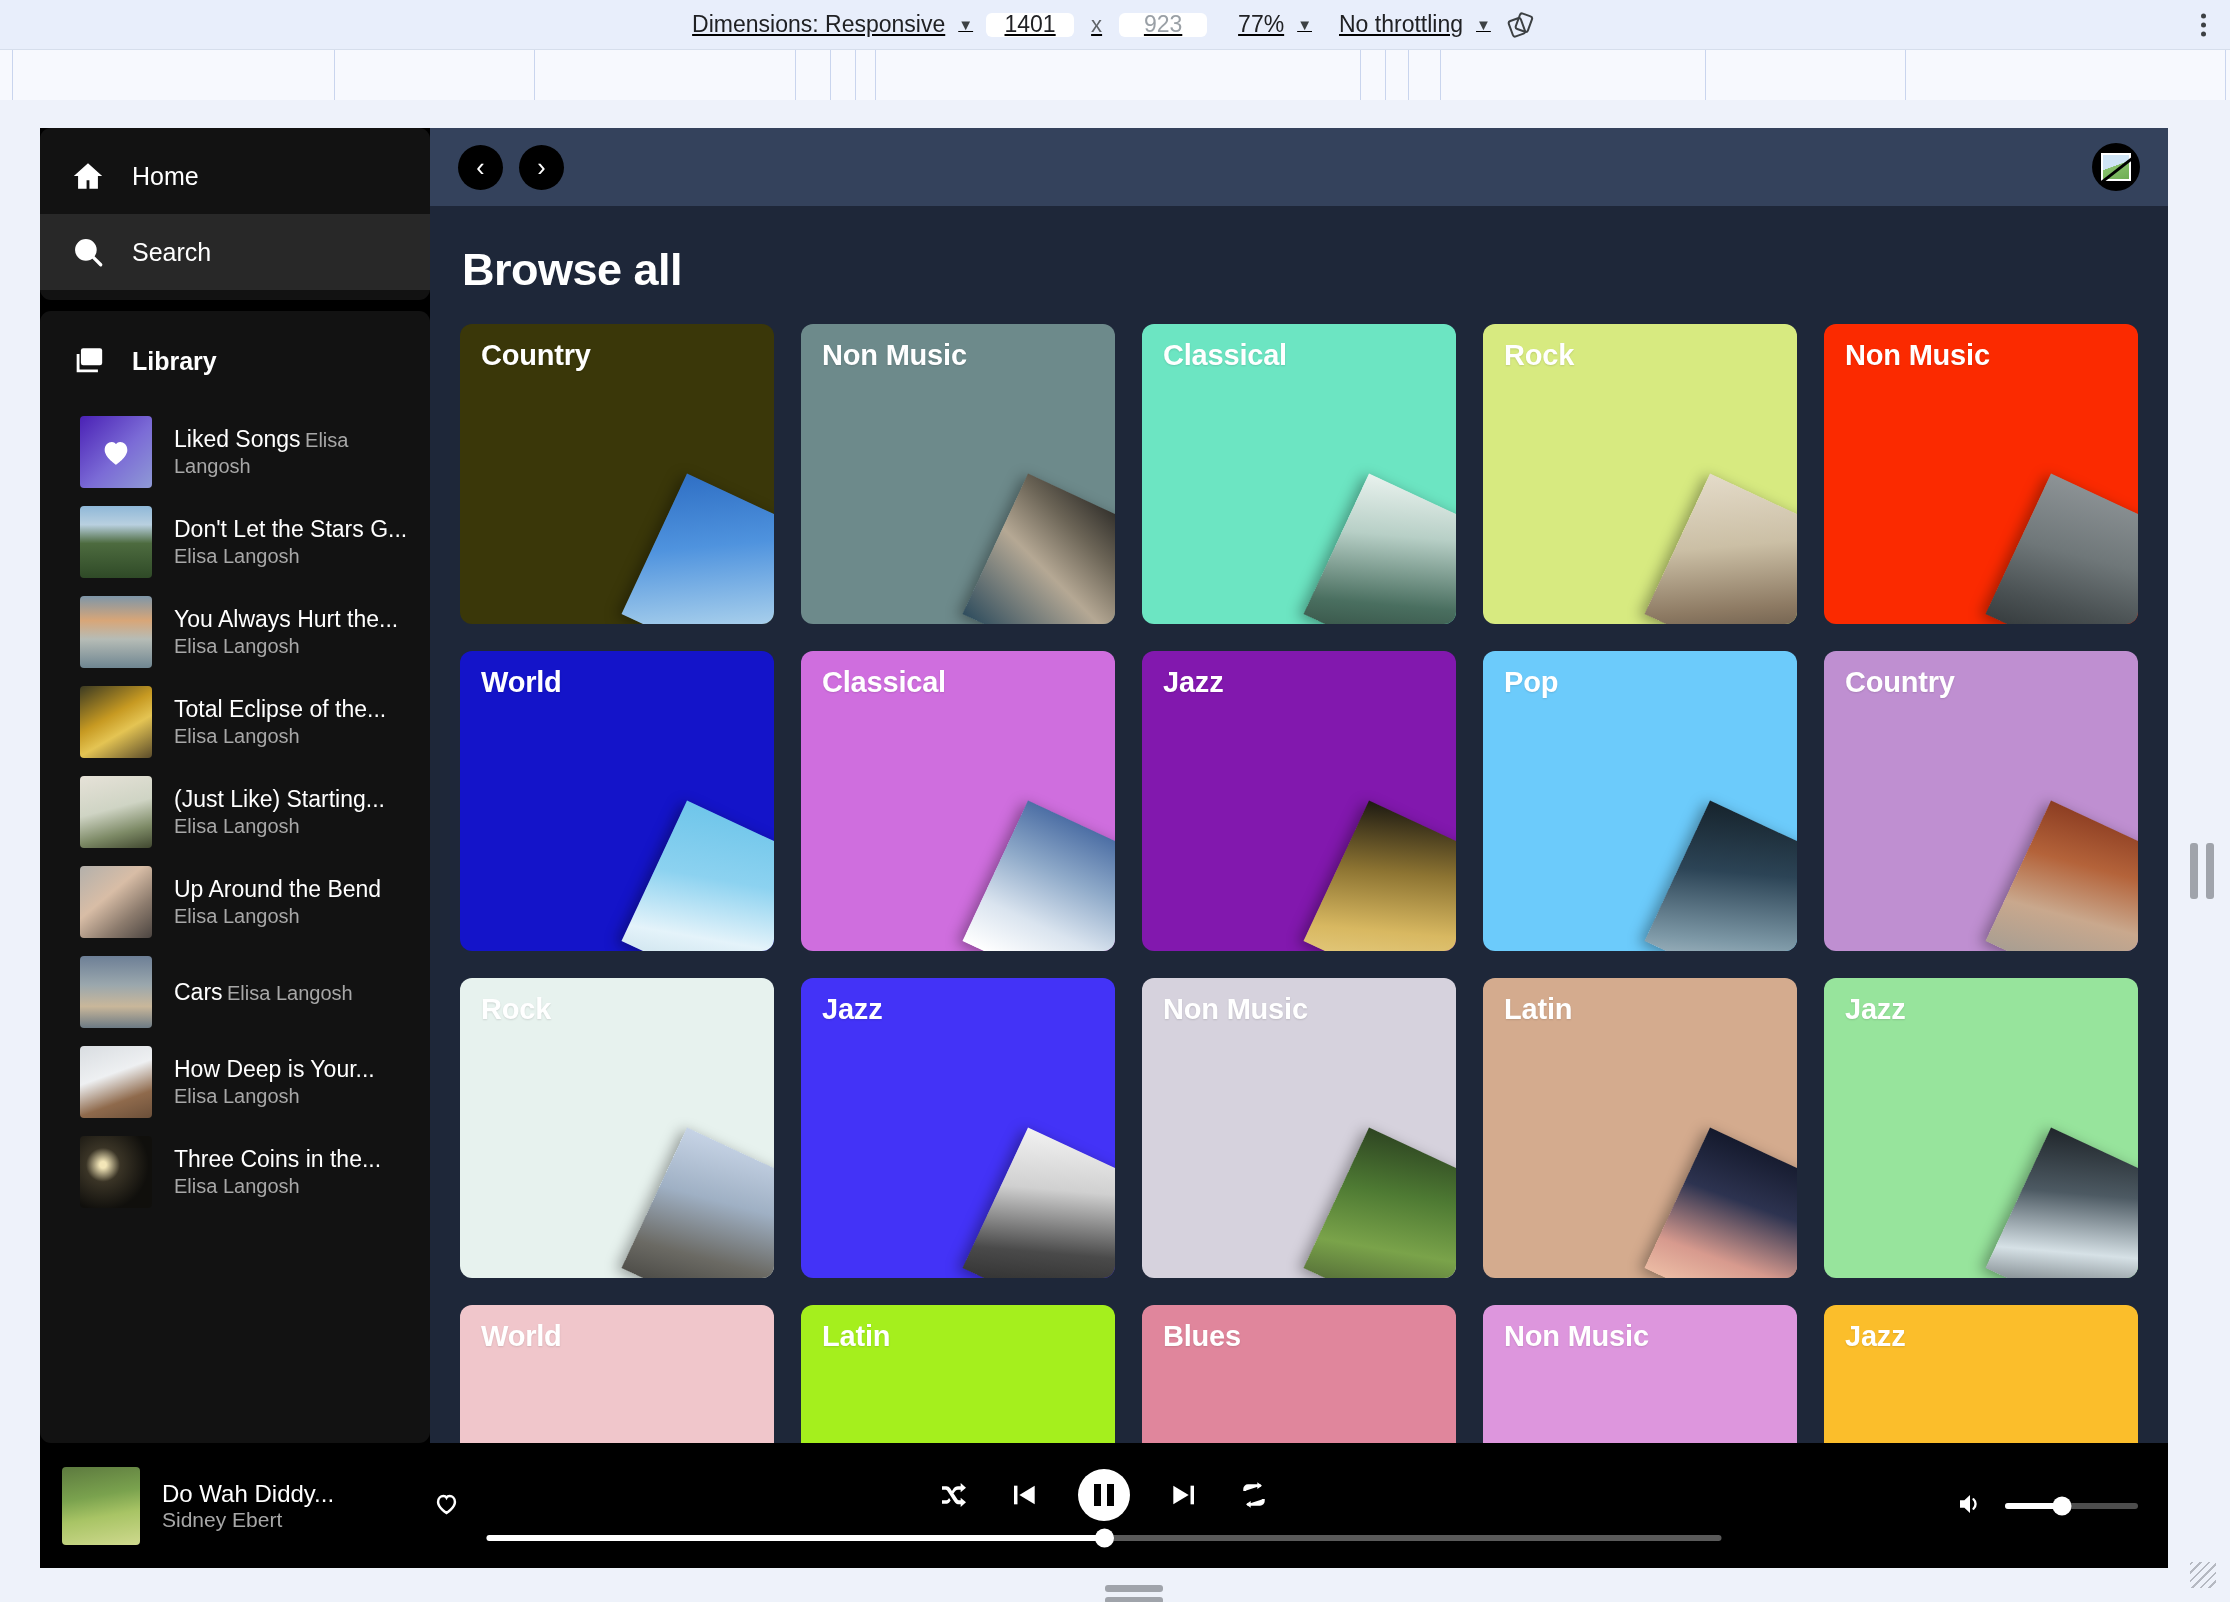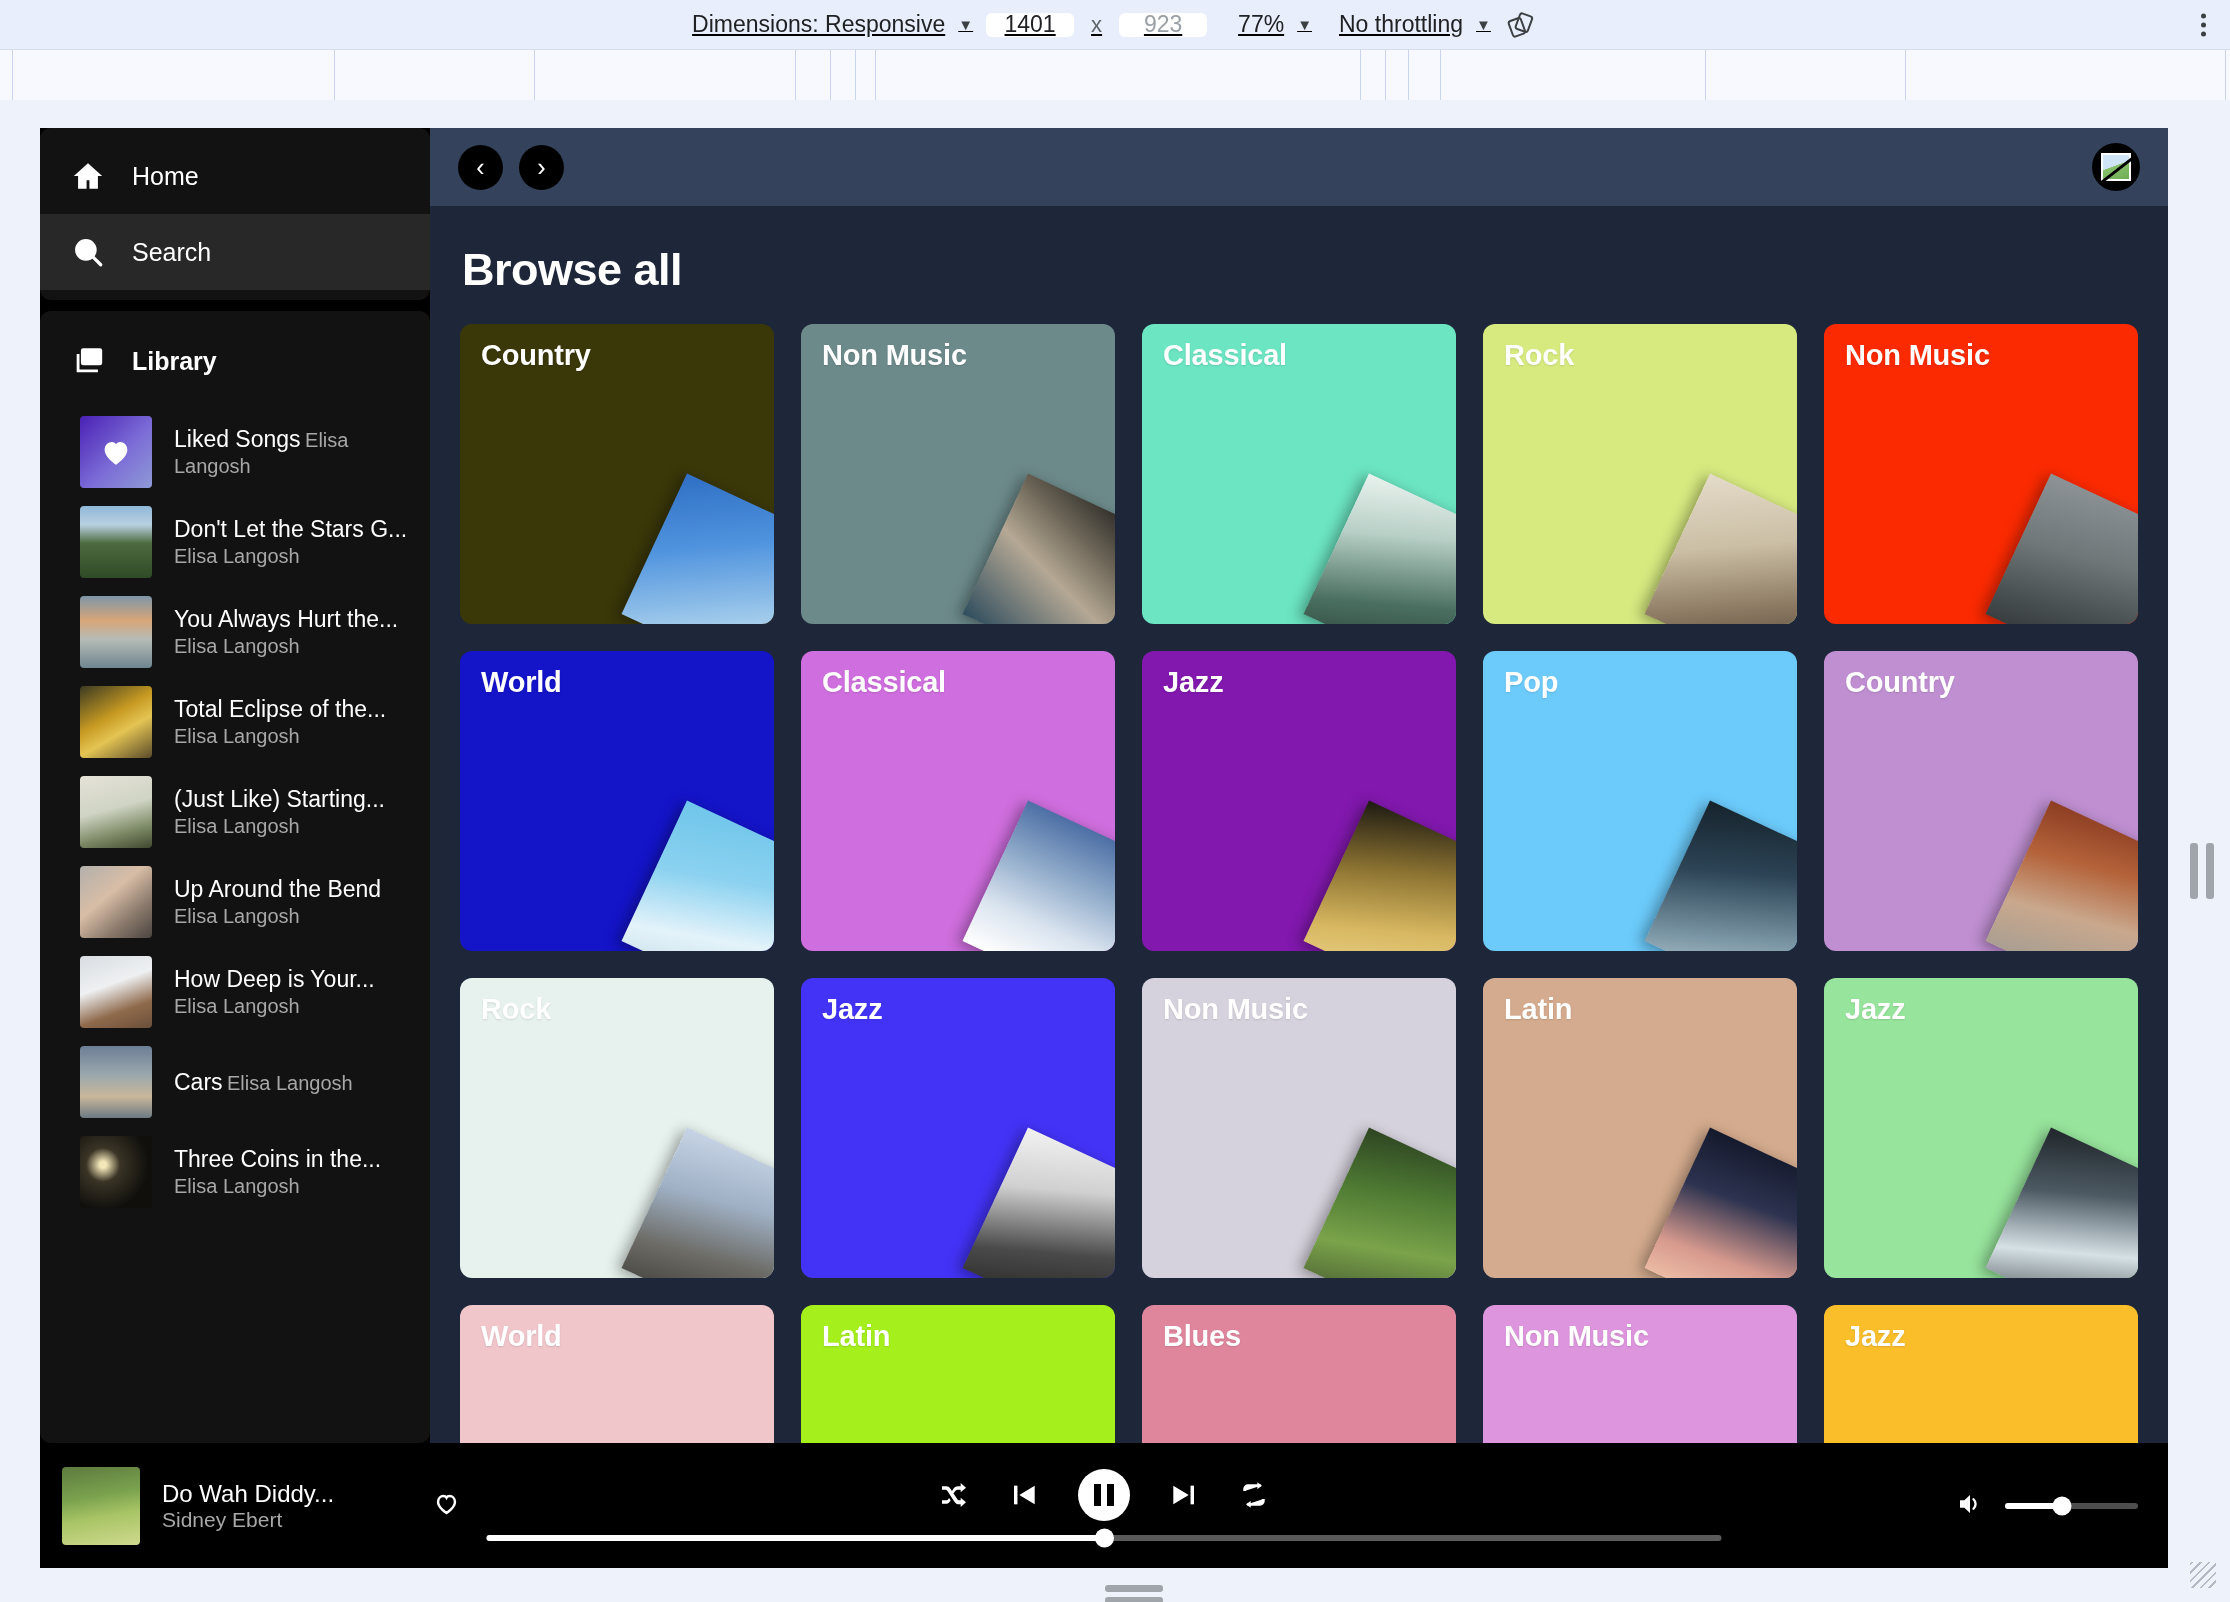--- a/index.html
+++ b/index.html
@@ -323,31 +323,31 @@
 
             <div class="pl-item">
               <span class="pl-art" style="background:linear-gradient(140deg,#b3b0ab 0%,#d8bda6 40%,#8c7b6d 70%,#4b4440 100%)"></span>
               <span class="pl-meta">
                 <span class="pl-title">Up Around the Bend</span>
                 <span class="pl-sub">Elisa Langosh</span>
               </span>
             </div>
 
             <div class="pl-item">
+              <span class="pl-art" style="background:linear-gradient(180deg,#6d7f96 0%,#9aa7ad 40%,#c9b79a 70%,#6c7a84 100%)"></span>
+              <span class="pl-meta">
+                <span class="pl-title">Cars</span>
+                <span class="pl-sub">Elisa Langosh</span>
+              </span>
+            </div>
+
+            <div class="pl-item">
               <span class="pl-art" style="background:linear-gradient(160deg,#d9dde1 0%,#eef0f2 40%,#8f6a4c 72%,#6b4f39 100%)"></span>
               <span class="pl-meta">
                 <span class="pl-title">How Deep is Your...</span>
-                <span class="pl-sub">Elisa Langosh</span>
-              </span>
-            </div>
-
-            <div class="pl-item">
-              <span class="pl-art" style="background:linear-gradient(180deg,#6d7f96 0%,#9aa7ad 40%,#c9b79a 70%,#6c7a84 100%)"></span>
-              <span class="pl-meta">
-                <span class="pl-title">Cars</span>
                 <span class="pl-sub">Elisa Langosh</span>
               </span>
             </div>
 
             <div class="pl-item">
               <span class="pl-art" style="background:radial-gradient(circle at 32% 40%, #f3e6b8 0 5%, #3a3426 26%, #100f0c 70%)"></span>
               <span class="pl-meta">
                 <span class="pl-title">Three Coins in the...</span>
                 <span class="pl-sub">Elisa Langosh</span>
               </span>

